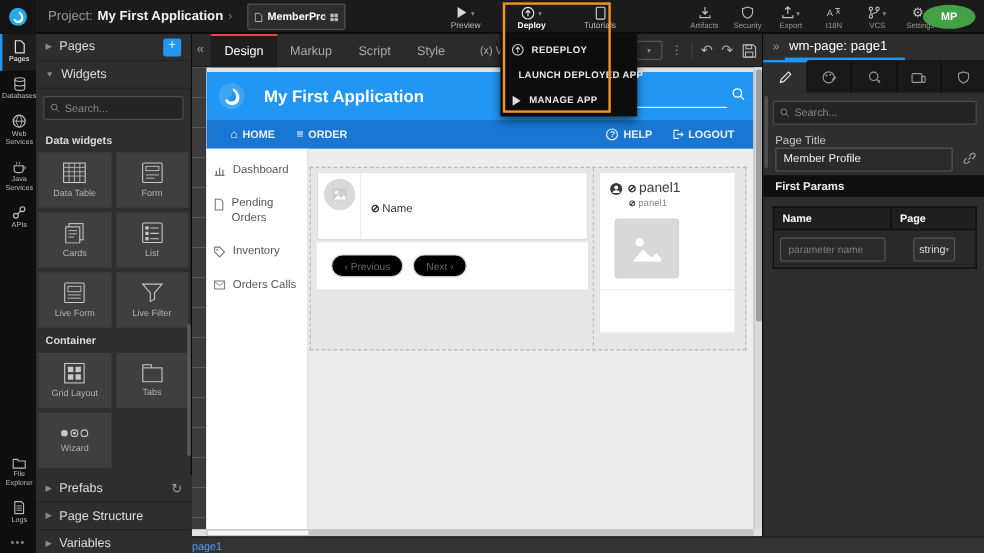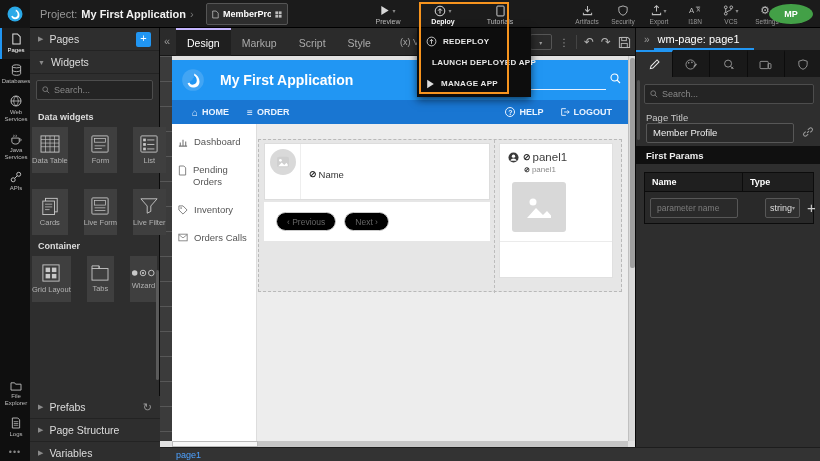--- a/index.html
+++ b/index.html
@@ -48,33 +48,33 @@
 
   
   #left-panel { left:30px; top:28px; width:130px; height:433px; background:#2e2e2e; border-right:1px solid #0a0a0a; z-index:10;}
   .sec-row { height:23px; display:flex; align-items:center; gap:6px; padding:0 8px; border-bottom:1px solid #232323; cursor:pointer; background:#2e2e2e;}
   .sec-row .arr { color:#8a8a8a; font-size:7px; }
   .sec-row .t { color:#ddd; font-size:10.5px; }
   .plus-btn { margin-left:auto; width:15px; height:15px; background:#2196f3; border-radius:2px; color:#fff; font-size:11px; line-height:13px; text-align:center; cursor:pointer;}
   .search-wrap { padding:6px 6px; }
   .search-box { height:20px; background:#242424; border:1px solid #4d4d4d; border-radius:2px; display:flex; align-items:center; gap:4px; padding:0 5px; color:#888; font-size:9px;}
   .wsec-label { font-size:9px; font-weight:700; color:#dcdcdc; padding:6px 8px 5px; }
-  .tiles { display:grid; grid-template-columns:1fr 1fr 1fr; gap:16px; padding:0 2px; }
+  .tiles { display:grid; grid-template-columns:1fr 1fr; gap:4px; padding:0 2px; }
   .tile { background:#3f3f3f; height:46px; display:flex; flex-direction:column; align-items:center; justify-content:center; gap:3px; cursor:pointer;}
   .tile .cap { font-size:7.5px; color:#b2b2b2; white-space:nowrap;}
   .refresh { margin-left:auto; color:#999; font-size:11px; cursor:pointer;}
   #lp-scroll { left:156px; top:270px; width:3px; height:110px; background:#5a5a5a; border-radius:2px; z-index:12;}
 
   
   #canvas { left:160px; top:28px; width:475px; height:419px; background:#e2e2e2; z-index:5;}
   #cv-toolbar { left:0; top:0; width:475px; height:28px; background:#2b2b2b; border-bottom:1px solid #171717;}
   .collapse { left:4px; top:7px; color:#999; font-size:11px; cursor:pointer;}
   .cv-tabs { left:16px; top:0; height:28px; display:flex;}
   .cv-tab { padding:0 11px; height:28px; display:flex; align-items:center; color:#ababab; font-size:10.5px; cursor:pointer; border-top:2px solid transparent;}
-  .cv-tab.active { background:#1f1f1f; color:#fff; border-top:2px solid #c4b5fd; }
+  .cv-tab.active { background:#1f1f1f; color:#fff; border-top:2px solid #ef4444; }
   .cv-right { right:4px; top:0; height:28px; display:flex; align-items:center; gap:7px; color:#aaa;}
   .vars-lbl { font-size:9px; color:#aaa; white-space:nowrap;}
   .dev-dd { width:22px; height:16px; border:1px solid #555; border-radius:2px; display:flex; align-items:center; justify-content:center; font-size:6px; color:#999; cursor:pointer;}
   .vdots { font-size:10px; color:#999; letter-spacing:0; cursor:pointer;}
   .tool-ic { font-size:12px; color:#b5b5b5; cursor:pointer; font-family:"DejaVu Sans", sans-serif;}
   .sep-v { width:1px; height:14px; background:#444; }
 
   #ruler { left:0; top:28px; width:12px; height:385px; background:#3b3b3b;
     background-image: repeating-linear-gradient(to bottom, #575757 0 1px, transparent 1px 25px); }
   #hscroll { left:12px; top:413px; width:456px; height:6px; background:#c6c6c6;}
@@ -120,28 +120,28 @@
   #rp-tabs { left:0; top:22px; width:185px; height:27px; display:flex; background:#191919;}
   .rp-tab { flex:1; display:flex; align-items:center; justify-content:center; border-right:1px solid #0c0c0c; cursor:pointer; border-top:2px solid transparent;}
   .rp-tab.active { background:#2e2e2e; border-top:2px solid #2196f3;}
   #rp-search { left:8px; top:56px; width:170px; }
   .rp-label { left:10px; color:#c9c9c9; font-size:9.5px;}
   .rp-input { background:#2a2a2a; border:1px solid #575757; border-radius:2px; color:#eee; font-size:9.5px; padding:0 6px; height:20px; width:100%; font-family:"Liberation Sans",sans-serif;}
   .rp-input::placeholder { color:#7d7d7d; }
   #pp-header { left:0; top:118px; width:185px; height:18px; background:#101010; color:#eee; font-size:9.5px; font-weight:700; display:flex; align-items:center; padding-left:10px;}
   #pp-thead { left:8px; top:144px; width:170px; height:20px; display:flex; background:#1f1f1f; border:1px solid #0c0c0c;}
   .pp-th { color:#fff; font-size:9px; font-weight:700; display:flex; align-items:center; padding-left:7px;}
-  #pp-row { left:8px; top:164px; width:170px; height:32px; background:#292929; border:1px solid #0c0c0c; border-top:none; display:flex; align-items:center; gap:5px; padding:0 5px;}
-  .pp-select { width:48px; height:20px; background:#2f2f2f; border:1px solid #575757; border-radius:2px; color:#ddd; font-size:9px; display:flex; align-items:center; justify-content:space-between; padding:0 4px; cursor:pointer;margin-left:22px;}
+  #pp-row { left:8px; top:164px; width:170px; height:32px; background:#292929; border:1px solid #0c0c0c; border-top:none; display:flex; align-items:center; gap:23px; padding:0 5px;}
+  .pp-select { width:48px; height:20px; background:#2f2f2f; border:1px solid #575757; border-radius:2px; color:#ddd; font-size:9px; display:flex; align-items:center; justify-content:space-between; padding:0 4px; cursor:pointer;}
   .pp-add { color:#ccc; font-size:15px; font-weight:400; cursor:pointer; padding:0 2px;}
   #rp-mini-scroll { left:637px; top:80px; width:3px; height:60px; background:#4e4e4e; border-radius:2px; z-index:12;}
 
   
   #status-bar { left:160px; top:447px; width:660px; height:14px; background:#333; border-top:1px solid #1d1d1d; display:flex; align-items:center; z-index:25;}
-  #status-bar .pg { color:#4da1ff; font-size:9px; margin-left:16px; cursor:pointer;}
+  #status-bar .pg { color:#4da1ff; font-size:9px; cursor:pointer;}
 </style>
 </head>
 <body>
 
 <div id="root">
 
   <div id="topbar" class="abs">
     <div id="logo" class="abs">
       <svg width="18" height="18" viewBox="0 0 24 24">
           <circle cx="12" cy="12" r="10" fill="#2aa9e8"></circle>
@@ -361,37 +361,37 @@
       <div class="tile">
         <svg width="18" height="18" viewBox="0 0 20 20">
             <rect x="1" y="1" width="18" height="18" rx="1" fill="none" stroke="#c9c9c9"></rect>
             <rect x="4" y="4" width="12" height="4" fill="none" stroke="#c9c9c9" stroke-width=".8"></rect>
             <path d="M4 12h12M4 15h8" stroke="#c9c9c9" stroke-width=".8"></path>
           </svg>
         <span class="cap">Form</span>
       </div>
       <div class="tile">
         <svg width="18" height="18" viewBox="0 0 20 20">
+            <rect x="5" y="1.5" width="13" height="15" fill="none" stroke="#c9c9c9"></rect>
+            <rect x="2" y="4.5" width="13" height="15" fill="#3f3f3f" stroke="#c9c9c9"></rect>
+            <path d="M4.5 8h8M4.5 11h8M4.5 14h5" stroke="#c9c9c9" stroke-width=".8"></path>
+          </svg>
+        <span class="cap">Cards</span>
+      </div>
+      <div class="tile">
+        <svg width="18" height="18" viewBox="0 0 20 20">
             <rect x="1" y="1" width="18" height="18" rx="1" fill="none" stroke="#c9c9c9"></rect>
             <rect x="3.5" y="4" width="3" height="3" fill="#c9c9c9"></rect>
             <path d="M8 5.5h8" stroke="#c9c9c9"></path>
             <rect x="3.5" y="9" width="3" height="3" fill="#c9c9c9"></rect>
             <path d="M8 10.5h8" stroke="#c9c9c9"></path>
             <rect x="3.5" y="14" width="3" height="3" fill="#c9c9c9"></rect>
             <path d="M8 15.5h8" stroke="#c9c9c9"></path>
           </svg>
         <span class="cap">List</span>
-      </div>
-      <div class="tile">
-        <svg width="18" height="18" viewBox="0 0 20 20">
-            <rect x="5" y="1.5" width="13" height="15" fill="none" stroke="#c9c9c9"></rect>
-            <rect x="2" y="4.5" width="13" height="15" fill="#3f3f3f" stroke="#c9c9c9"></rect>
-            <path d="M4.5 8h8M4.5 11h8M4.5 14h5" stroke="#c9c9c9" stroke-width=".8"></path>
-          </svg>
-        <span class="cap">Cards</span>
       </div>
       <div class="tile">
         <svg width="18" height="18" viewBox="0 0 20 20">
             <rect x="1" y="1" width="18" height="18" rx="1" fill="none" stroke="#c9c9c9"></rect>
             <rect x="4" y="4" width="12" height="5" fill="none" stroke="#c9c9c9" stroke-width=".8"></rect>
             <path d="M4 12h12M4 15h12" stroke="#c9c9c9" stroke-width=".8"></path>
           </svg>
         <span class="cap">Live Form</span>
       </div>
       <div class="tile">
@@ -652,21 +652,21 @@
     <div class="abs" style="left:10px;top:94px;width:148px">
       <input class="rp-input" value="Member Profile" style="">
     </div>
     <svg class="abs" style="left:166px;top:98px" width="12" height="12" viewBox="0 0 13 13">
         <path d="M5.5 7.5l2-2M4 6l-1.8 1.8a1.9 1.9 0 002.7 2.7L6.7 8.7M9 7l1.8-1.8a1.9 1.9 0 00-2.7-2.7L6.3 4.3" fill="none" stroke="#9a9a9a" stroke-width="1.1"></path>
       </svg>
 
     <div id="pp-header" class="abs">First Params</div>
     <div id="pp-thead" class="abs">
       <div class="pp-th" style="width:98px;border-right:1px solid #0c0c0c">Name</div>
-      <div class="pp-th" style="flex:1">Type</div>
+      <div class="pp-th" style="flex:1">Page</div>
     </div>
     <div id="pp-row" class="abs">
       <input class="rp-input" style="width: 88px; height: 20px; font-size: 8.5px;" placeholder="parameter name">
       <span class="pp-select">
         <span>string</span>
         <span style="font-size:6px;color:#999">▾</span>
       </span>
       <span class="pp-add">+</span>
     </div>
   </div>

